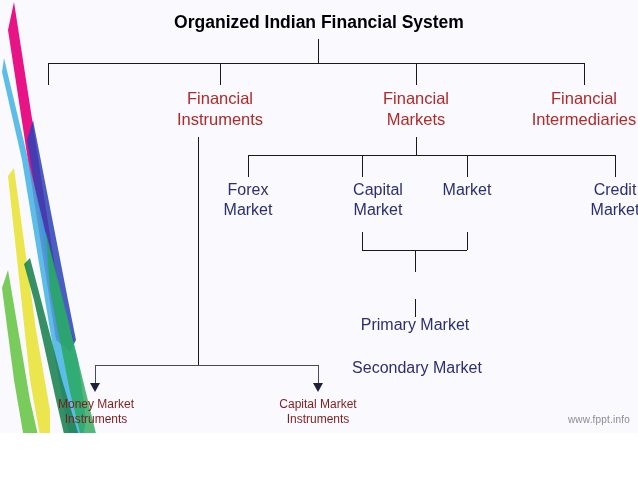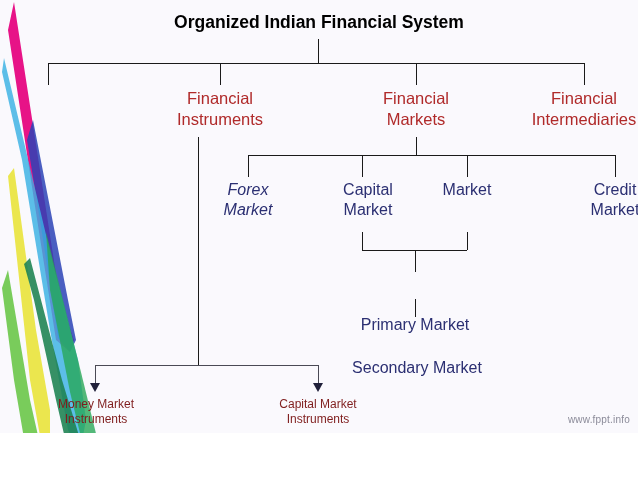--- a/index.html
+++ b/index.html
@@ -158,26 +158,26 @@
     <div>Intermediaries</div>
   </div>
 
   <div class="vline" style="left:416px; top:137px; height:18px;"></div>
   <div class="hline" style="left:248px; top:155px; width:367px;"></div>
   <div class="vline" style="left:248px; top:155px; height:22px;"></div>
   <div class="vline" style="left:362px; top:155px; height:22px;"></div>
   <div class="vline" style="left:467px; top:155px; height:22px;"></div>
   <div class="vline" style="left:615px; top:155px; height:22px;"></div>
 
-  <div class="node lvl2" style="left:193px; top:180px; width:110px;font-style:italic;">
+  <div class="node lvl2" style="left:193px; top:180px; width:110px;">
     <div>Forex</div>
     <div>Market</div>
   </div>
 
-  <div class="node lvl2" style="left:313px; top:180px; width:110px;">
+  <div class="node lvl2" style="left:323px; top:180px; width:110px;">
     <div>Capital</div>
     <div>Market</div>
   </div>
 
   <div class="node lvl2" style="left:412px; top:180px; width:110px;">
     <div>Market</div>
   </div>
 
   <div class="node lvl2" style="left:560px; top:180px; width:110px;">
     <div>Credit</div>

